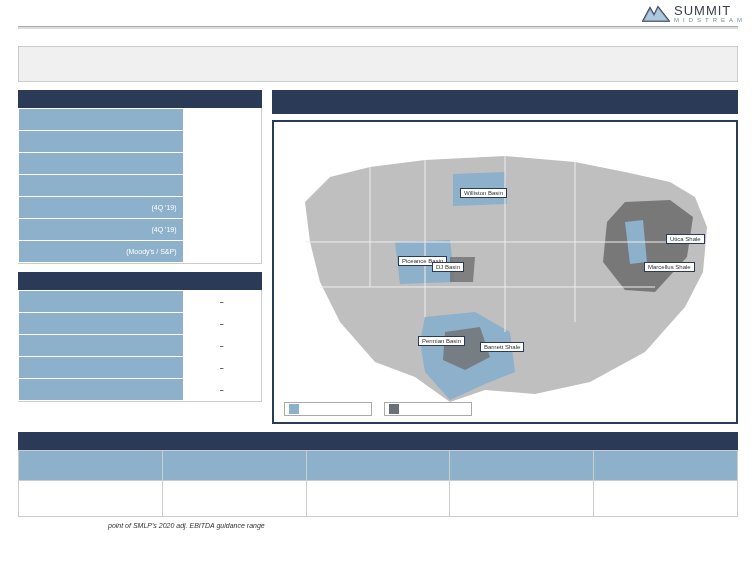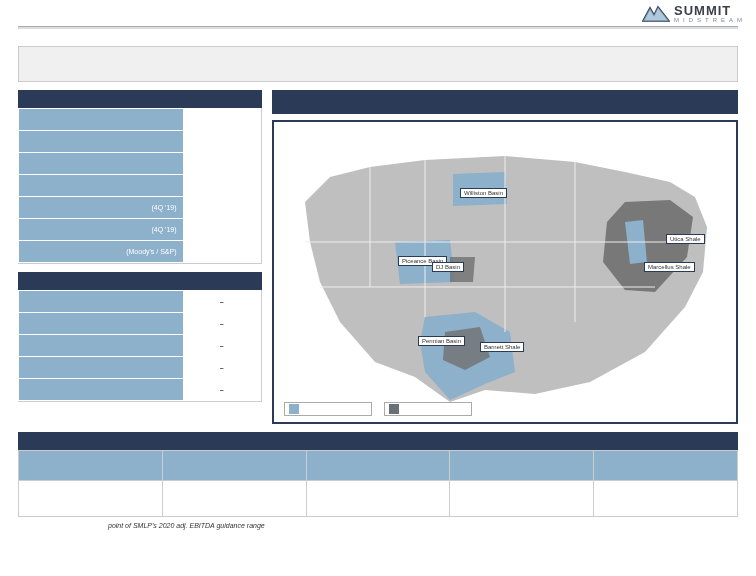--- a/index.html
+++ b/index.html
@@ -12,21 +12,21 @@
     position: relative;
   }
   
   .logo {
     position: absolute;
     top: 4px; right: 10px;
     display: flex; align-items: center; gap: 4px;
   }
   .logo-mark svg { display:block; }
   .logo-text { display:flex; flex-direction:column; line-height:1; }
-  .logo-text .t1 { font-size:13px; font-weight:bold; color:#3a3f4a; letter-spacing:1px;}
+  .logo-text .t1 { font-size:13px; font-weight:normal; color:#3a3f4a; letter-spacing:1px;}
   .logo-text .t2 { font-size:6px; color:#7a8aa3; letter-spacing:4px;}
   .hr-top { position:absolute; top:26px; left:18px; right:18px; height:3px; background:#ddd; border-top:1px solid #aaa;}
   
   .title-bar {
     position:absolute; top:46px; left:18px; right:18px; height:36px;
     background:#f0f0f0; border:1px solid #ccc;
   }
   .title-bar .title { padding:8px 10px; font-size:12px; color:#333; }
 
   

